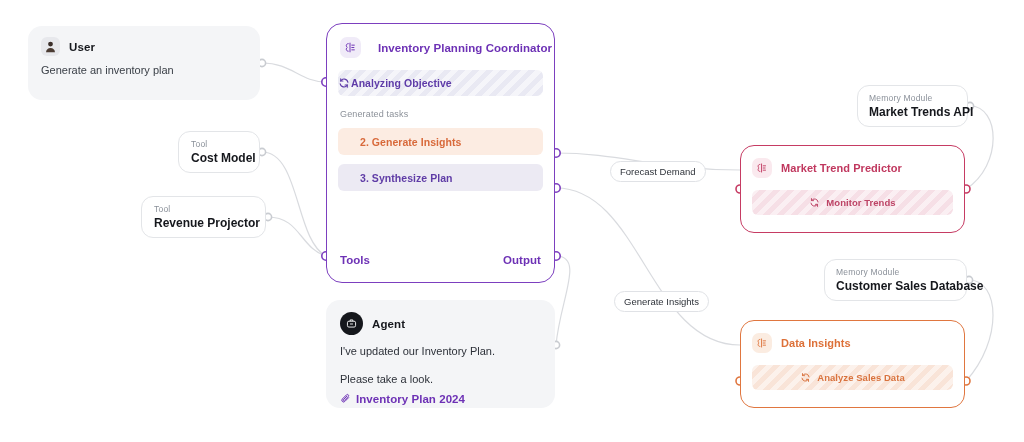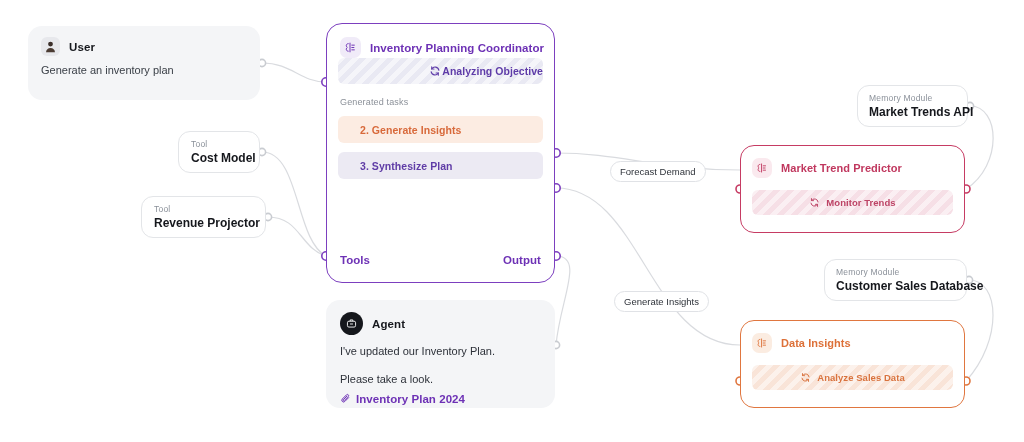--- a/index.html
+++ b/index.html
@@ -92,32 +92,32 @@
   .coord-head { display: flex; align-items: center; gap: 9px; padding: 0 2px; }
   .glyph-box {
     width: 21px; height: 21px;
     border-radius: 7px;
     background: #f0ebf8;
     display: flex; align-items: center; justify-content: center;
     flex: 0 0 auto;
   }
   .coord-title {
     font-size: 11.5px; font-weight: bold; color: #6d31b5;
-    letter-spacing: .05px; white-space: nowrap;
+    letter-spacing: .05px; white-space: nowrap; margin-left: 8px;
   }
   .status-pill {
-    margin-top: 0;
+    margin-top: 12px;
     height: 26px;
     border-radius: 6px;
     background:
       repeating-linear-gradient(135deg,
         rgba(255,255,255,.55) 0px, rgba(255,255,255,.55) 5px,
         rgba(0,0,0,0) 5px, rgba(0,0,0,0) 10px),
       #e9e9f3;
-    display: flex; align-items: center; justify-content: flex-end;
+    display: flex; align-items: center; justify-content: flex-start;
     gap: 1px;
   }
   .status-text {
     font-size: 10.5px; font-weight: bold; color: #5e3ba8; letter-spacing: .05px;
   }
   .section-label {
     margin-top: 13px; padding-left: 2px;
     font-size: 9px; color: #8c9199; letter-spacing: .15px;
   }
   .task {

